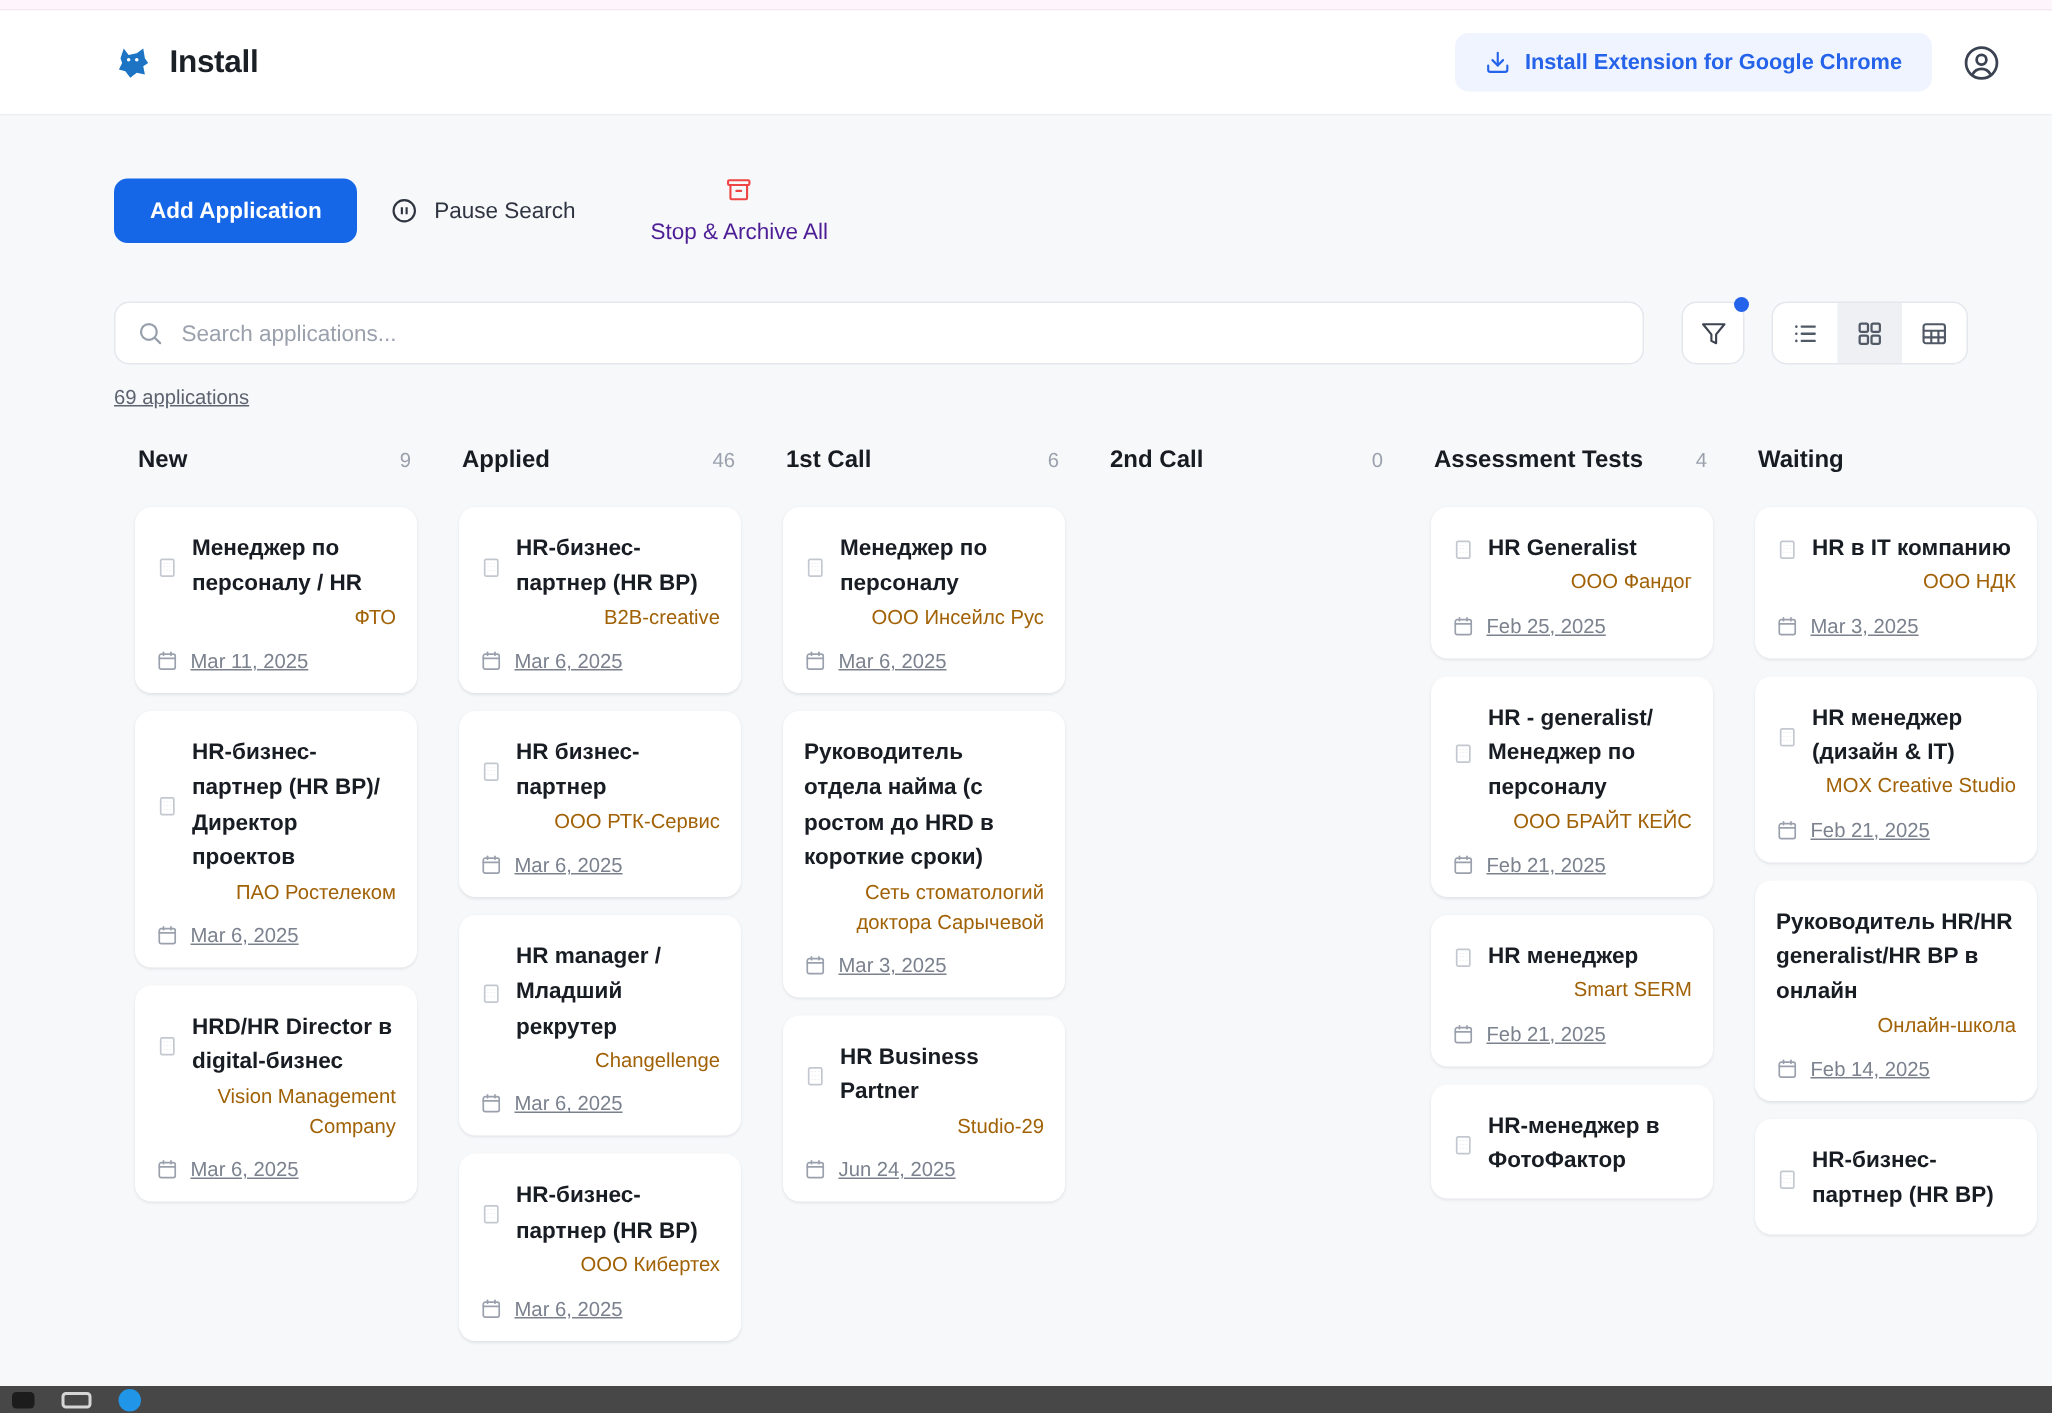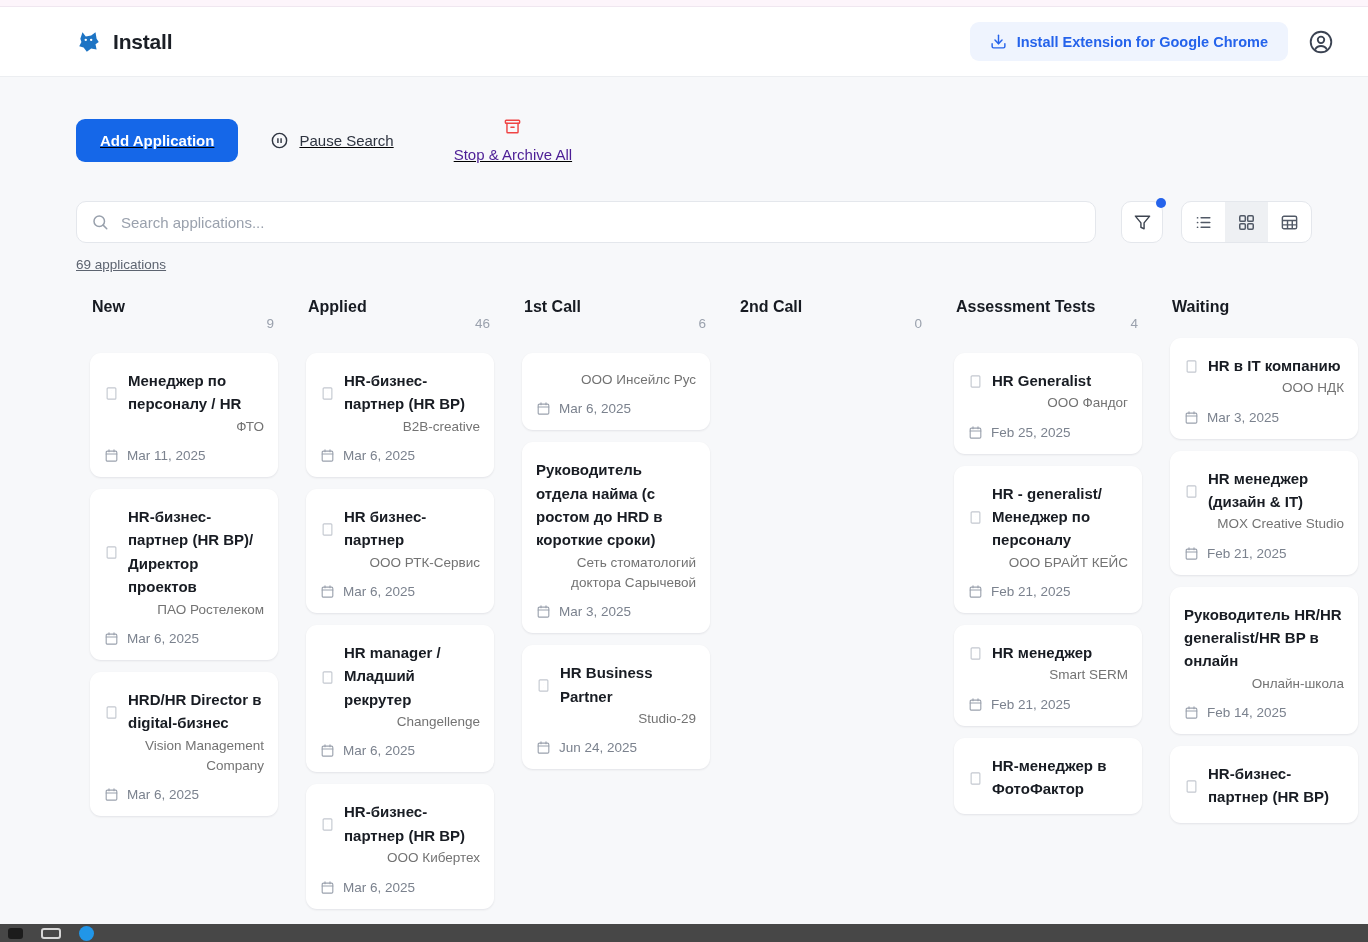--- a/index.html
+++ b/index.html
@@ -44,23 +44,22 @@
   .install-btn svg { flex: 0 0 auto; }
   .avatar-btn {
     width: 30px; height: 30px; border-radius: 50%;
     background: transparent; border: none; cursor: pointer;
     display: flex; align-items: center; justify-content: center;
     color: #3b4352; padding: 0;
   }
 
   
   .action-bar {
-    display: flex; align-items: center; gap: 16px;
+    display: flex; align-items: center; gap: 6px;
     padding: 28px 0 0 76px;
-    text-decoration: underline;
   }
   .btn-primary {
     background: #1567e8; color: #fff;
     border: none; border-radius: 9px;
     padding: 13px 24px;
     font-size: 15px; font-weight: 700;
     font-family: "Liberation Sans", sans-serif;
     cursor: pointer;
   }
   .btn-ghost {
@@ -132,47 +131,46 @@
     padding: 26px 0 0 76px;
     height: 650px;
     overflow: hidden;
     gap: 0;
   }
   .column { width: 216px; flex: 0 0 216px; }
   .col-head {
     display: flex; align-items: baseline;
     padding: 0 18px 0 16px;
     margin-bottom: 22px;
-    flex-direction: column;
   }
   .col-title { font-size: 16px; font-weight: 700; color: #171b22; }
   .col-count { margin-left: auto; font-size: 13.5px; color: #9aa1ad; }
   .col-body { display: flex; flex-direction: column; gap: 12px; padding: 0 14px 0 14px; }
 
   .card {
     background: #ffffff;
     border-radius: 11px;
     padding: 16px 14px 14px 14px;
     box-shadow: 0 1px 2px rgba(16,24,40,.05), 0 1px 3px rgba(16,24,40,.04);
   }
   .card-top { display: flex; gap: 9px; align-items: center; }
   .bldg-icon { flex: 0 0 auto; margin-top: 2px; color: #c3c8d0; }
   .card-title {
     font-size: 15px; font-weight: 700; color: #181c23;
     line-height: 1.56; word-break: break-word;
   }
   .card-company {
-    font-size: 13.5px; color: #737373;
+    font-size: 13.5px; color: #a16207;
     text-align: right; line-height: 1.5;
     margin-top: 1px; word-break: break-word;
   }
   .card-date {
     display: flex; align-items: center; gap: 8px;
     margin-top: 11px;
-    font-size: 13.5px; color: #7b828e;
+    font-size: 13.5px; color: #7b828e; text-decoration: underline;
   }
   .cal-icon { flex: 0 0 auto; color: #9aa1ad; }
 
   
   .taskbar {
     position: absolute; left: 0; bottom: 0;
     width: 100%; height: 18px;
     background: #474747;
     display: flex; align-items: center; gap: 18px;
     padding-left: 8px;
@@ -499,20 +497,35 @@
           </div>
         </div>
       </div>
       <div class="column">
         <div class="col-head">
           <span class="col-title">1st Call</span>
           <span class="col-count">6</span>
         </div>
         <div class="col-body">
           <div class="card">
+            <div class="card-top">
+              <svg class="bldg-icon" width="15" height="15" viewBox="0 0 24 24" fill="none" stroke="currentColor" stroke-width="1.8">
+                <rect x="5" y="3" width="14" height="18" rx="1.5"></rect>
+                <line x1="8.5" y1="7" x2="8.5" y2="7.1"></line>
+                <line x1="12" y1="7" x2="12" y2="7.1"></line>
+                <line x1="15.5" y1="7" x2="15.5" y2="7.1"></line>
+                <line x1="8.5" y1="11" x2="8.5" y2="11.1"></line>
+                <line x1="12" y1="11" x2="12" y2="11.1"></line>
+                <line x1="15.5" y1="11" x2="15.5" y2="11.1"></line>
+                <line x1="8.5" y1="15" x2="8.5" y2="15.1"></line>
+                <line x1="12" y1="15" x2="12" y2="15.1"></line>
+                <line x1="15.5" y1="15" x2="15.5" y2="15.1"></line>
+              </svg>
+              <div class="card-title">Менеджер по персоналу</div>
+            </div>
             <div class="card-company">ООО Инсейлс Рус</div>
             <div class="card-date">
               <svg class="cal-icon" width="15" height="15" viewBox="0 0 24 24" fill="none" stroke="currentColor" stroke-width="1.8" stroke-linecap="round">
                 <rect x="3.5" y="5" width="17" height="16" rx="2"></rect>
                 <line x1="3.5" y1="9.5" x2="20.5" y2="9.5"></line>
                 <line x1="8" y1="3" x2="8" y2="6"></line>
                 <line x1="16" y1="3" x2="16" y2="6"></line>
               </svg>
               <span>Mar 6, 2025</span>
             </div>

